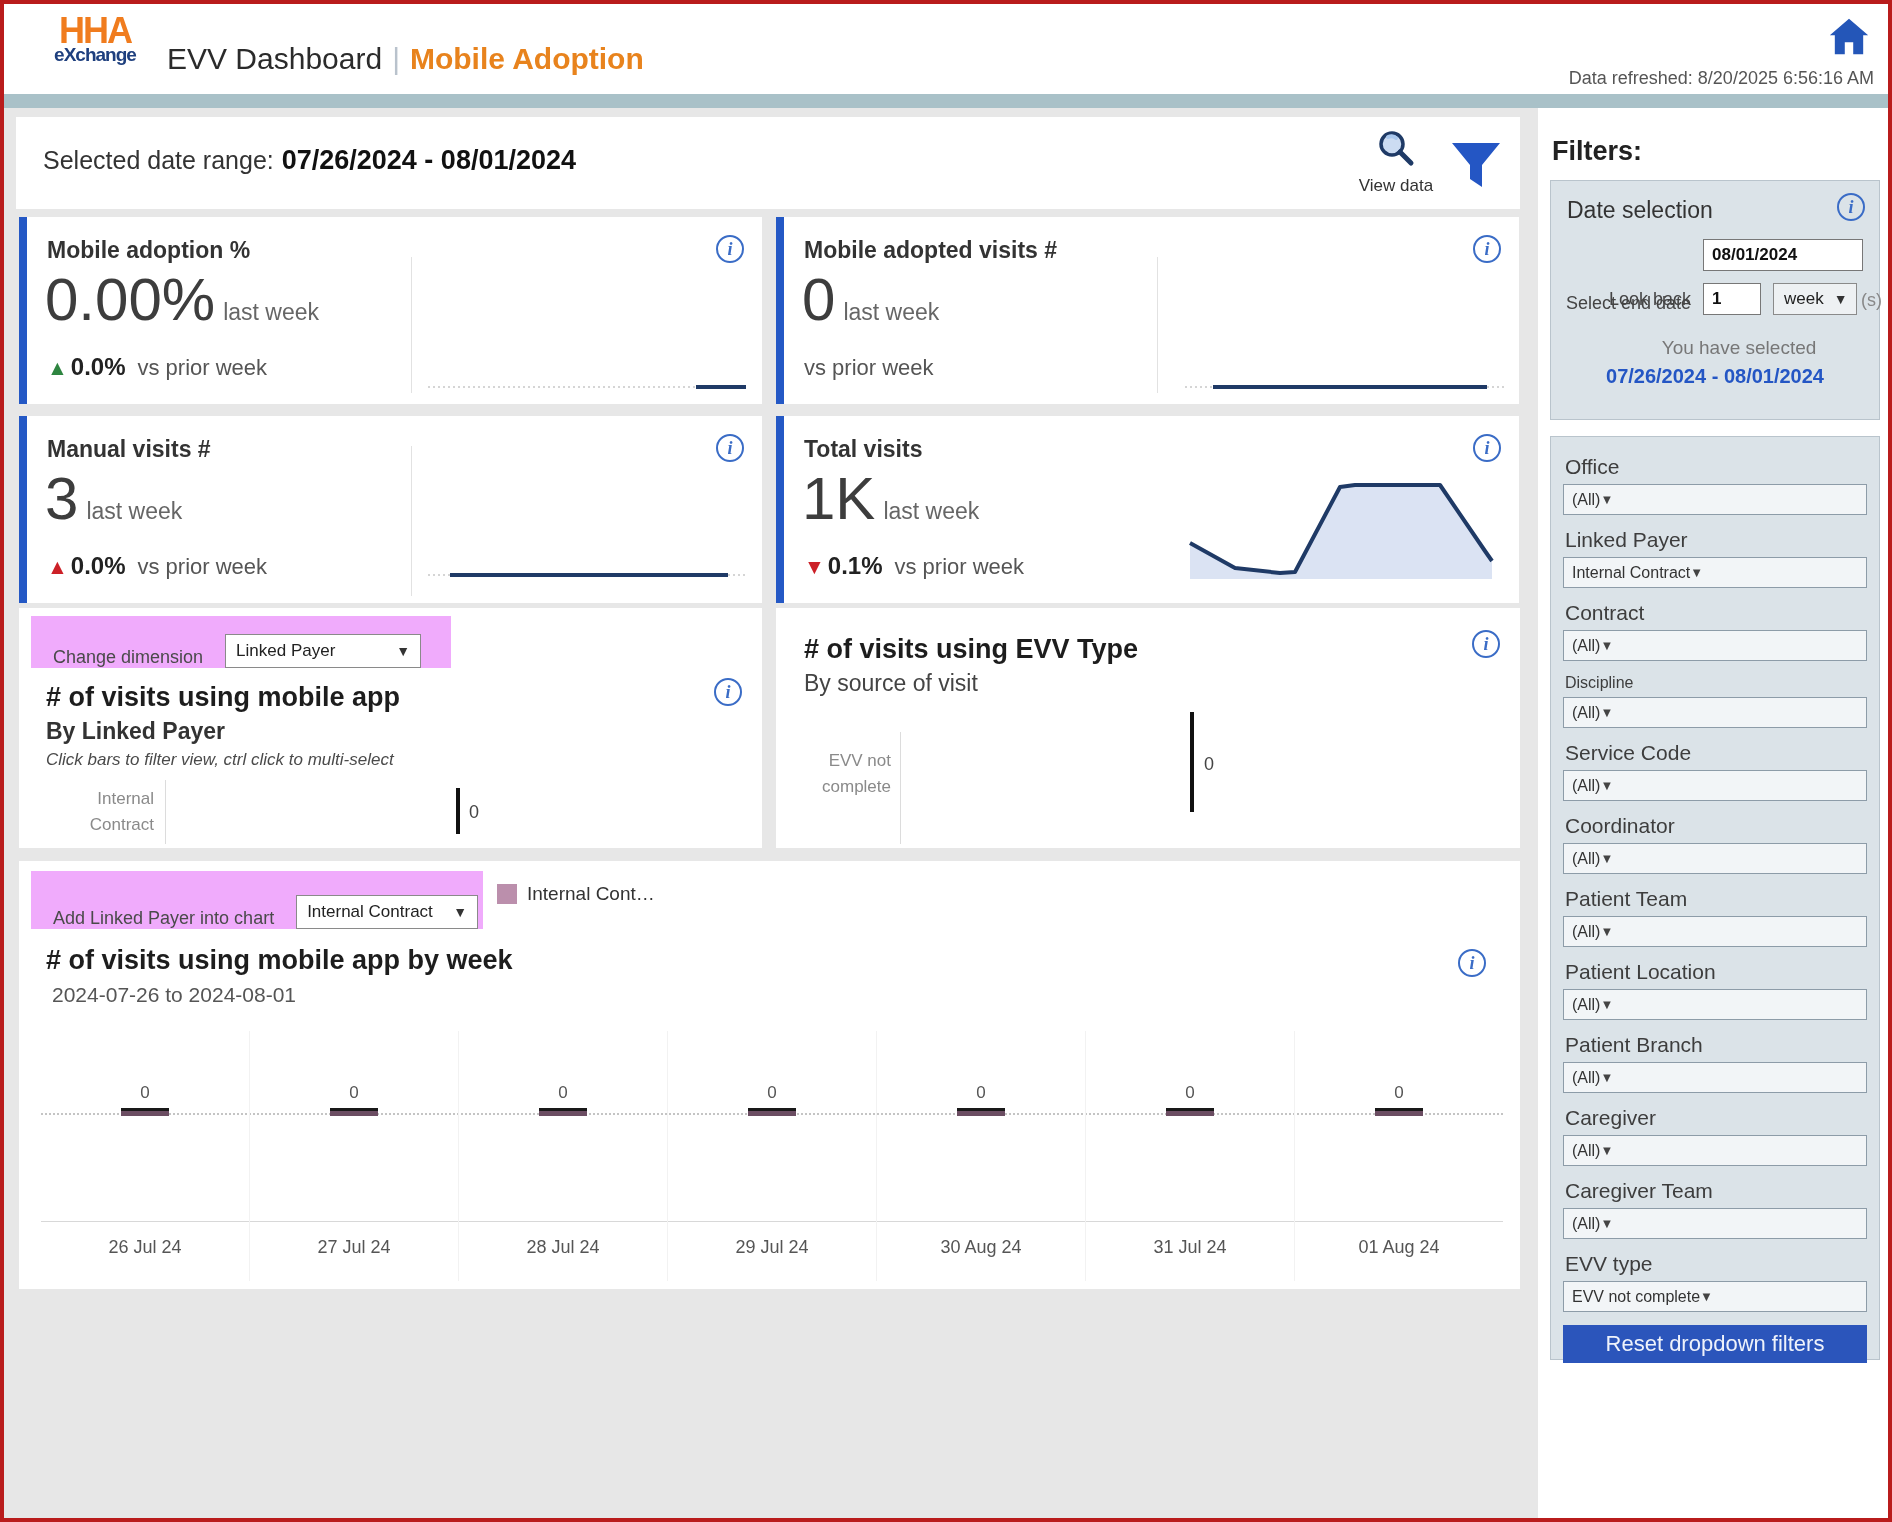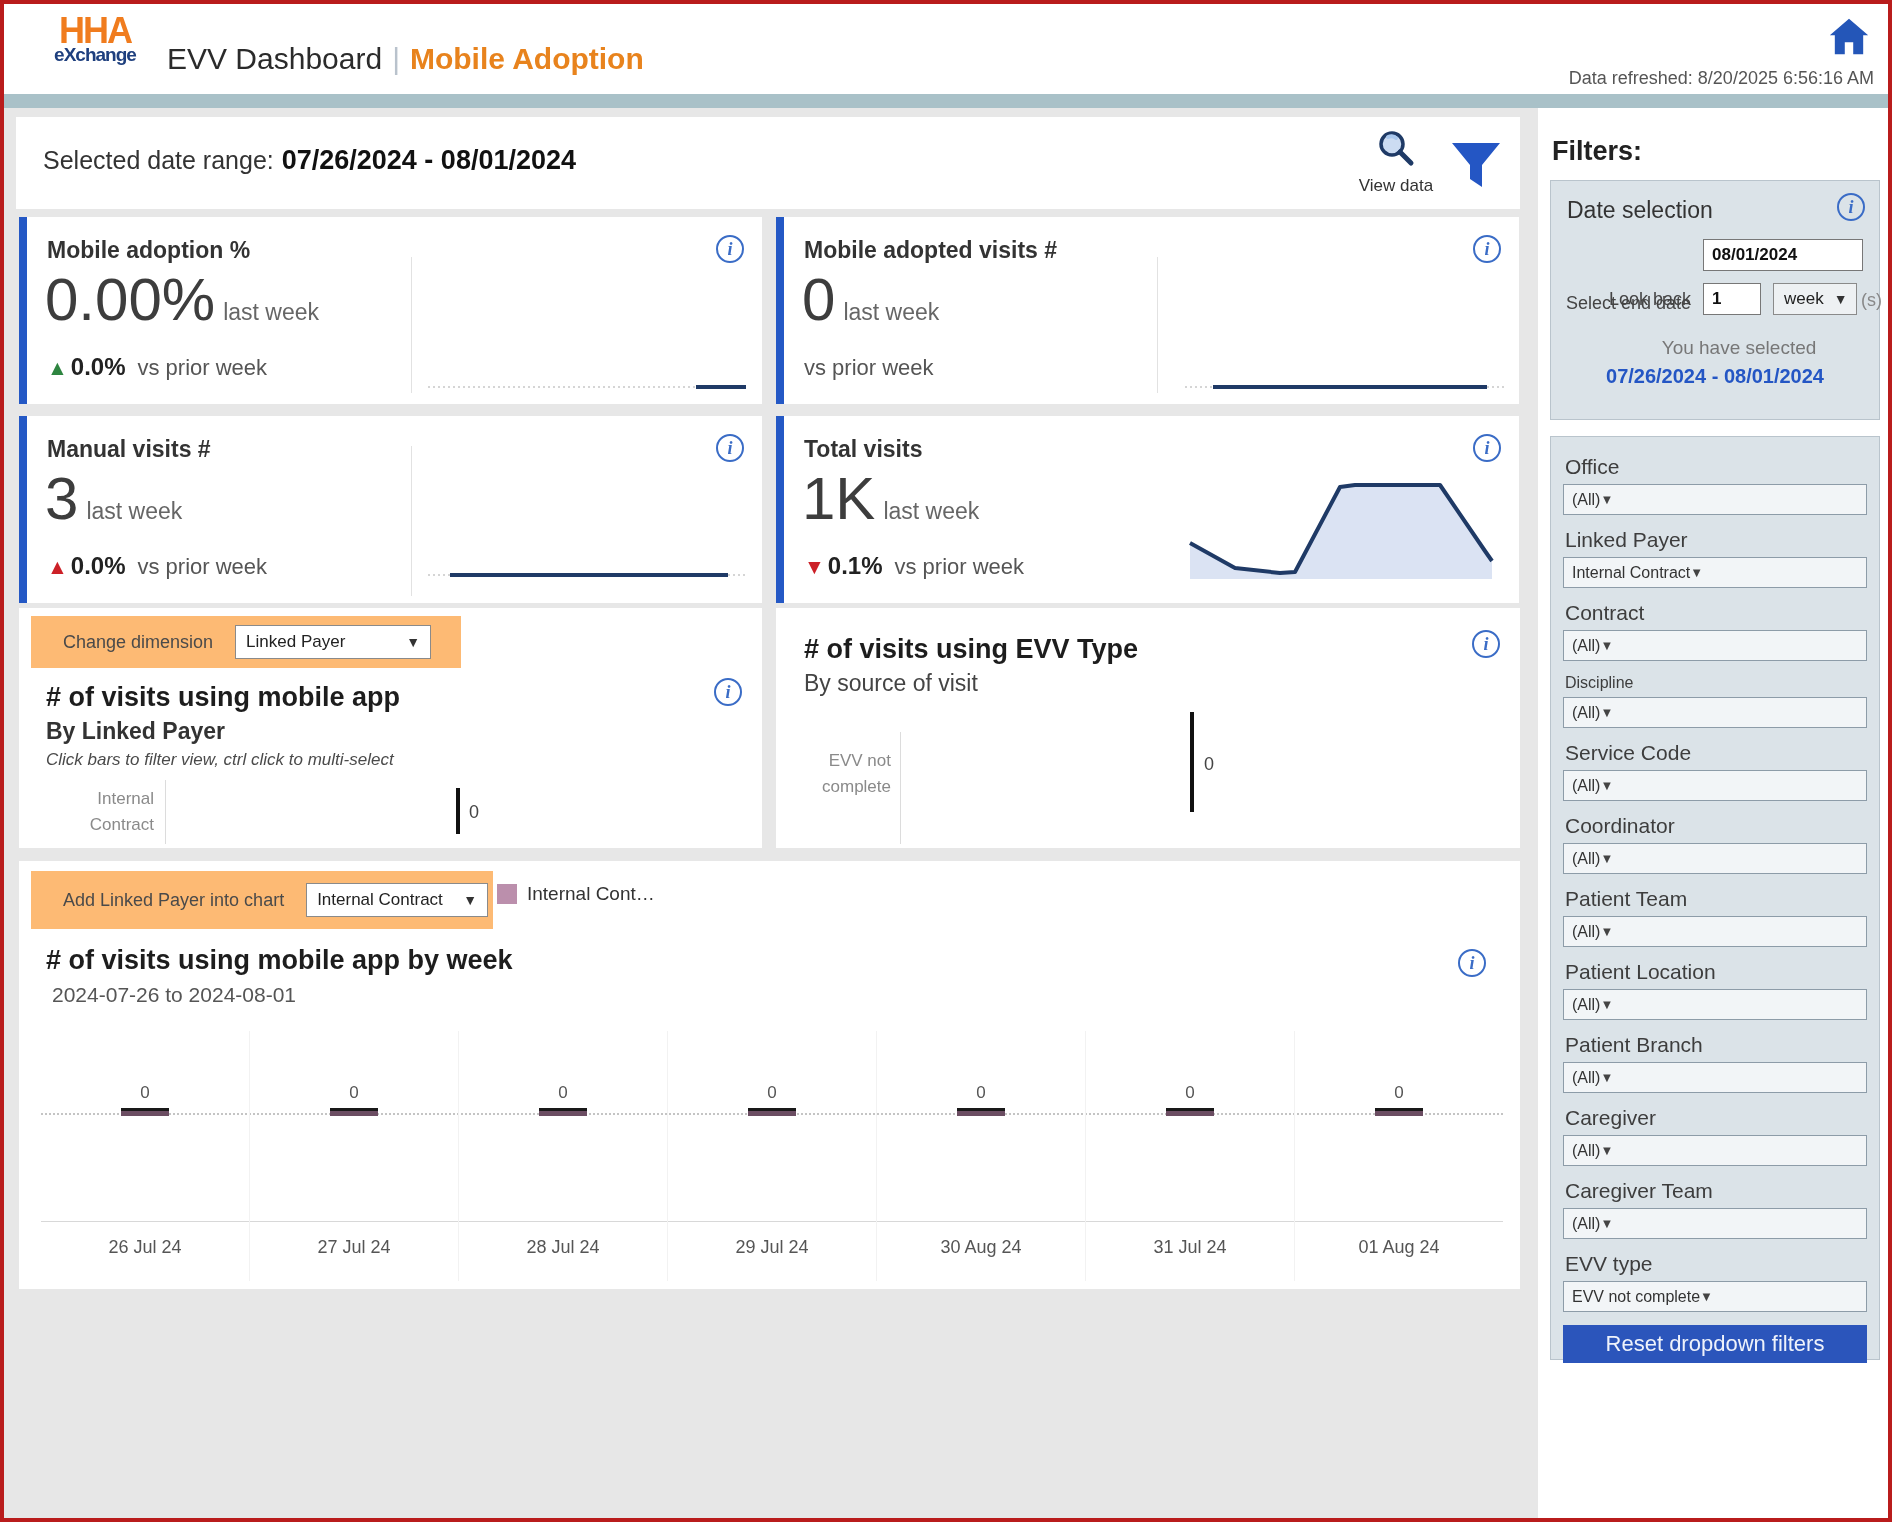--- a/index.html
+++ b/index.html
@@ -35,21 +35,21 @@
   .kpi-big{position:absolute;left:26px;top:48px;white-space:nowrap;}
   .kpi-big .num{font-size:60px;color:#3d3d3d;}
   .kpi-big .suffix{font-size:23px;color:#666;margin-left:8px;}
   .kpi-delta{position:absolute;left:28px;top:136px;font-size:24px;white-space:nowrap;}
   .kpi-delta .tri{font-size:21px;margin-right:3px;}
   .kpi-delta .dval{font-weight:bold;color:#222;}
   .kpi-delta .dsuf{font-size:22px;color:#555;margin-left:12px;}
   .spark{position:absolute;right:14px;}
   .spark-div{position:absolute;width:1px;background:#e2e2e2;}
   
-  .mini-toolbar{position:absolute;background:#fdba74;display:flex;align-items:center;padding-left:10px;}
+  .mini-toolbar{position:absolute;background:#f0abfc;display:flex;align-items:flex-end;}
   .mt-label{font-size:18px;color:#4a4a4a;margin:0 22px 0 22px;}
   .dropdown{background:#fff;border:1px solid #8a8a8a;height:34px;display:flex;align-items:center;justify-content:space-between;padding:0 10px;font-size:17px;color:#222;cursor:pointer;box-sizing:border-box;}
   .dropdown .caret{color:#333;font-size:14px;margin-left:10px;}
   .c-title{position:absolute;font-size:27px;font-weight:bold;color:#1d1d1d;}
   .c-sub{position:absolute;font-size:23px;font-weight:600;color:#333;}
   .c-hint{position:absolute;font-size:17px;font-style:italic;color:#4a4a4a;}
   .axis-cat{position:absolute;font-size:17px;color:#8a8a8a;text-align:right;line-height:26px;}
   .axis-vline{position:absolute;width:1px;background:#dcdcdc;}
   .zero-bar{position:absolute;width:4px;background:#111;cursor:pointer;}
   .zero-val{position:absolute;font-size:18px;color:#444;}

